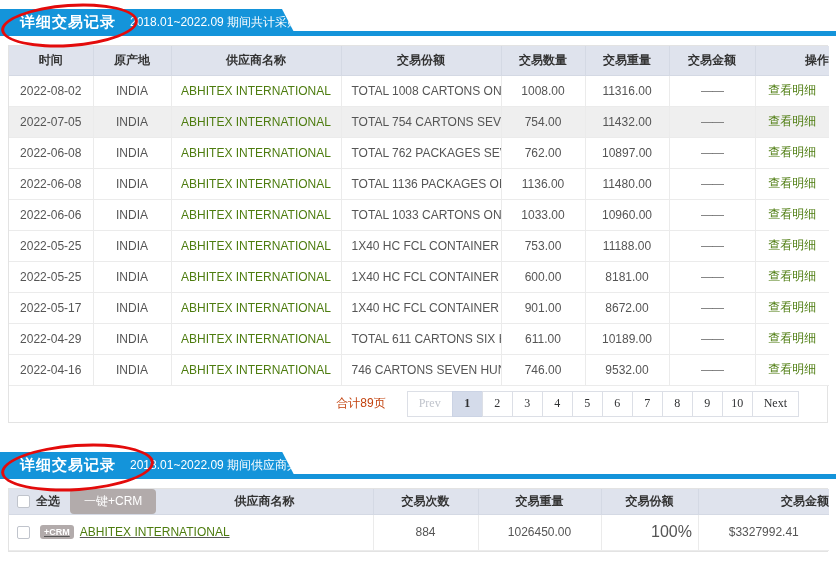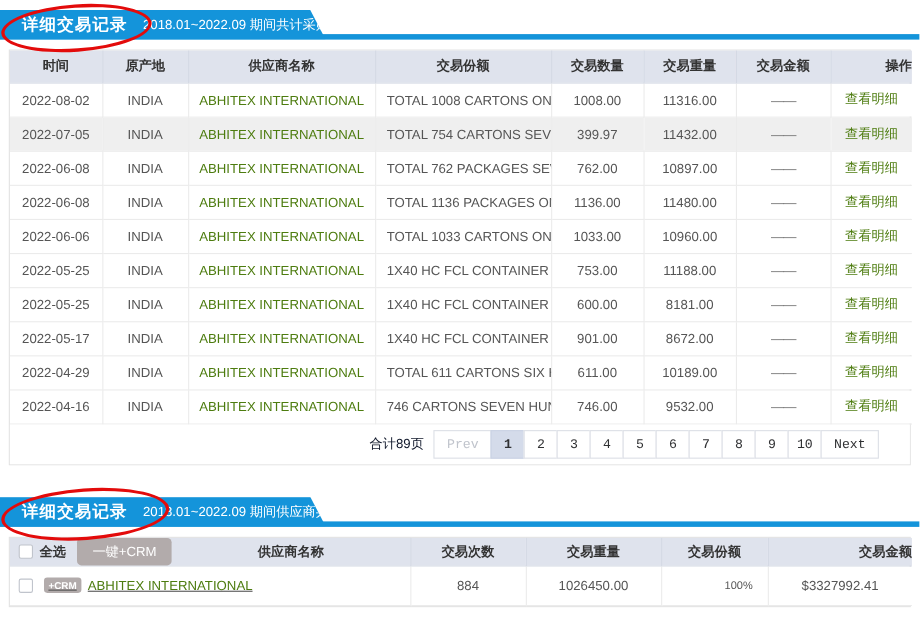--- a/index.html
+++ b/index.html
@@ -31,45 +31,45 @@
        text-align:center; background:#fff; overflow:hidden; white-space:nowrap; }
   td:first-child { border-left:none; } td:last-child { border-right:none; }
   tr.hover-row td { background:#efefef; }
   td.desc { text-align:left; padding-left:10px; color:#555; }
   td.dash { color:#777; letter-spacing:-1px; }
   a.link { color:#4d7c0f; text-decoration:none; font-size:12px; }
 
   
   .pagination { height:36px; display:flex; align-items:center; justify-content:flex-end;
     padding-right:28px; background:#fff; }
-  .pg-total { font-size:12px; color:#0f172a; margin-right:10px; }
+  .pg-total { font-size:12px; color:#c2410c; margin-right:22px; }
   .pgroup { display:flex; }
   .pbtn { min-width:31px; height:26px; padding:0 6px; background:#fff;
     border:1px solid #dcdfe6; margin-left:-1px; font-size:12px; color:#303133;
-    font-family:Liberation Mono, monospace; cursor:pointer; }
+    font-family:Liberation Serif, serif; cursor:pointer; }
   .pbtn.prevnext { padding:0 11px; }
   .pbtn.active { background:#d4dbea; border-color:#cbd3e4; font-weight:bold; }
   .pbtn.disabled { color:#c0c4cc; cursor:default; }
 
   
   #sec2 .tabrow { margin-top:29px; }
   .tablebox2 { margin:9px 8px 0 8px; border:1px solid #e3e3e3; }
   .tablebox2 th { height:18px; }
   .tablebox2 td { height:36px; }
   .hdr-first { display:flex; align-items:center; padding-left:8px; }
   .hdr-first .title-mid { flex:1; text-align:center; }
   .cell-first { display:flex; align-items:center; padding-left:8px;text-decoration:underline; }
   .cb { width:13px; height:13px; border:1px solid #c0c4cc; border-radius:2px;
     background:#fff; display:inline-block; flex:0 0 auto; }
   .crm-btn { background:#b2abab; color:#fff; font-size:12px; border:none; border-radius:4px;
     padding:4px 14px; margin-left:10px; cursor:pointer; font-family:"Liberation Sans", sans-serif; }
   .crm-badge { background:#b2abab; color:#fff; font-size:9px; border-radius:3px;
     padding:2px 4px; margin:0 6px 0 10px; font-weight:bold; }
   .sel-label { font-size:12px; color:#333; margin-left:6px; font-weight:bold; }
-  .share-cell { font-size:10px;padding-left:44px; }
+  .share-cell { font-size:16px;padding-left:44px; }
 </style>
 </head>
 <body>
 
 <div id="sec1">
   <div class="tabrow" style="margin-top:9px">
     <div class="fullbar"></div>
     <div class="tab">
       <span class="tab-title">详细交易记录</span>
       <span class="tab-sub"><span>2018.01~2022.09 期间共计采购 </span><span class="hl">884</span><span> 次</span></span>
@@ -110,21 +110,21 @@
             <td>1008.00</td>
             <td>11316.00</td>
             <td class="dash">——</td>
             <td><a href="#" class="link">查看明细</a></td>
           </tr>
           <tr class="hover-row">
             <td>2022-07-05</td>
             <td>INDIA</td>
             <td><a href="#" class="link">ABHITEX INTERNATIONAL</a></td>
             <td class="desc">TOTAL 754 CARTONS SEVE...</td>
-            <td>399.97</td>
+            <td>754.00</td>
             <td>11432.00</td>
             <td class="dash">——</td>
             <td><a href="#" class="link">查看明细</a></td>
           </tr>
           <tr>
             <td>2022-06-08</td>
             <td>INDIA</td>
             <td><a href="#" class="link">ABHITEX INTERNATIONAL</a></td>
             <td class="desc">TOTAL 762 PACKAGES SEVE...</td>
             <td>762.00</td>

